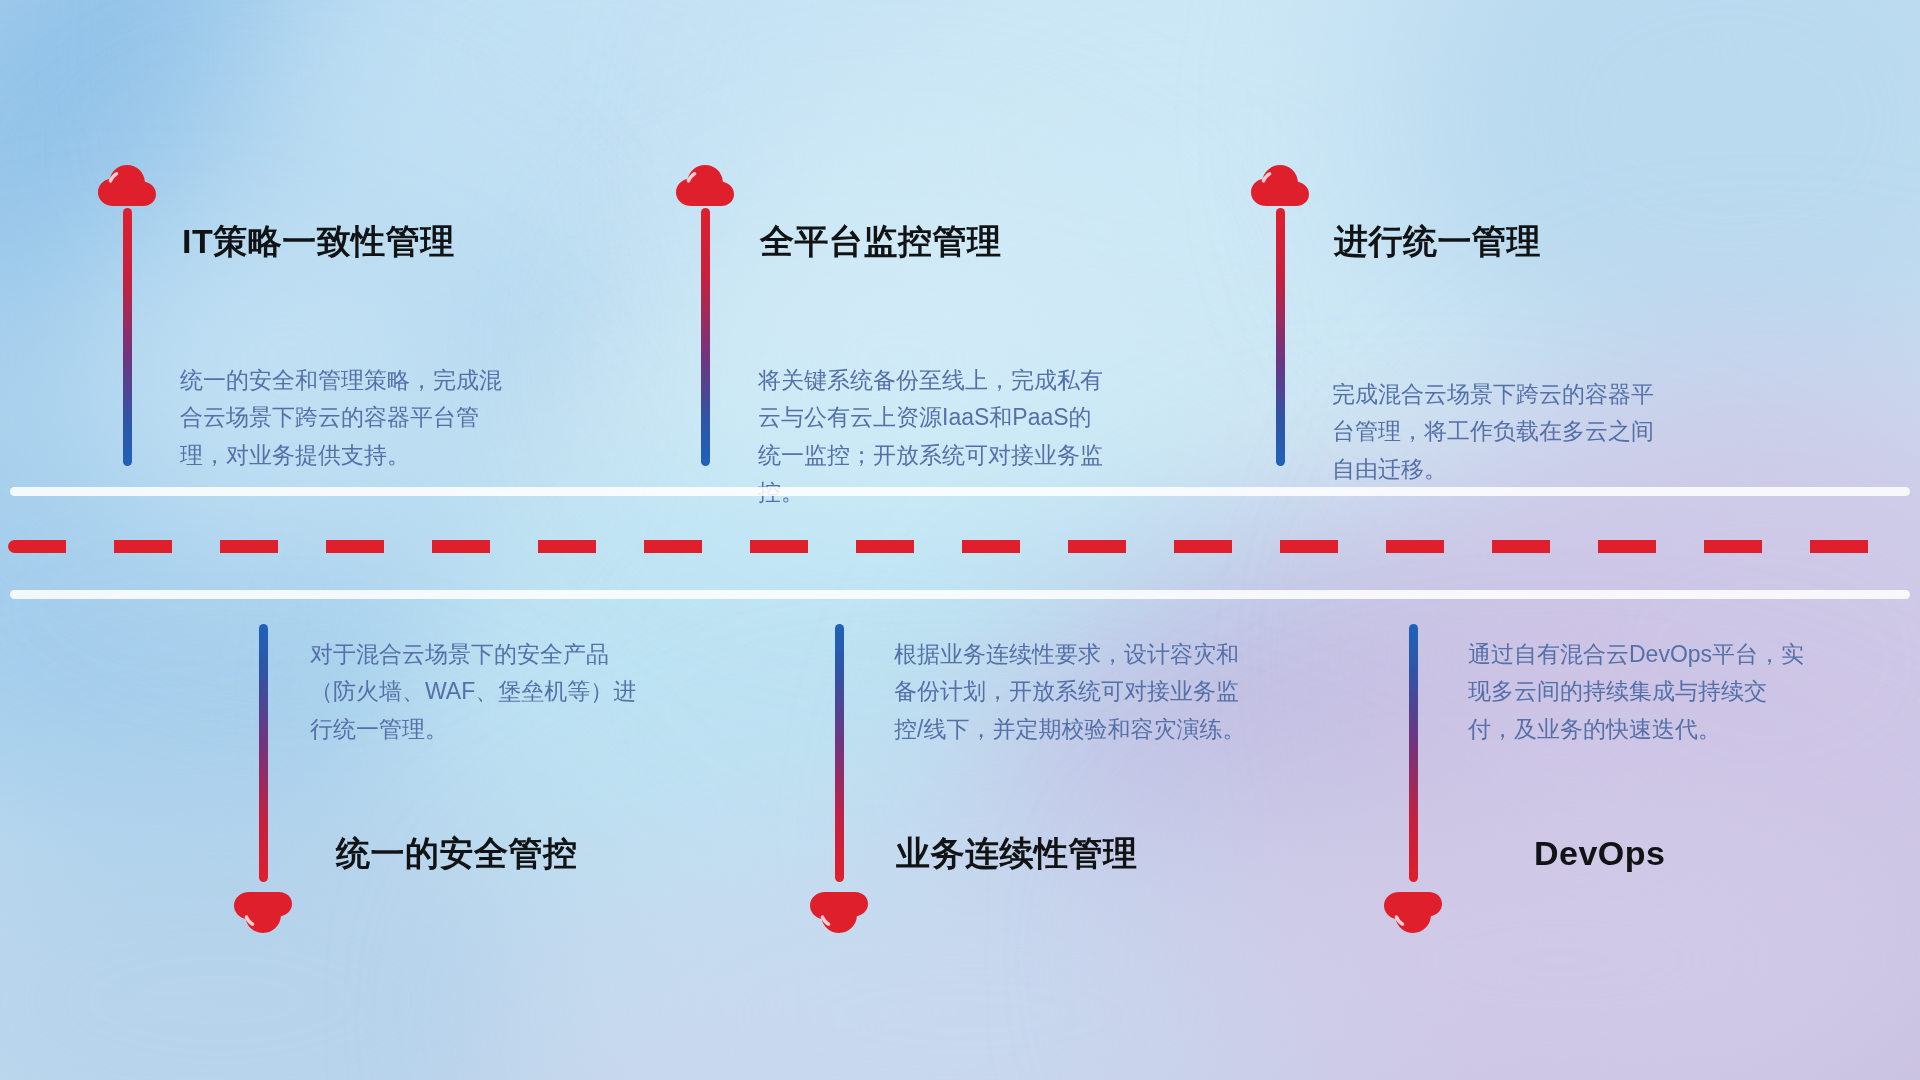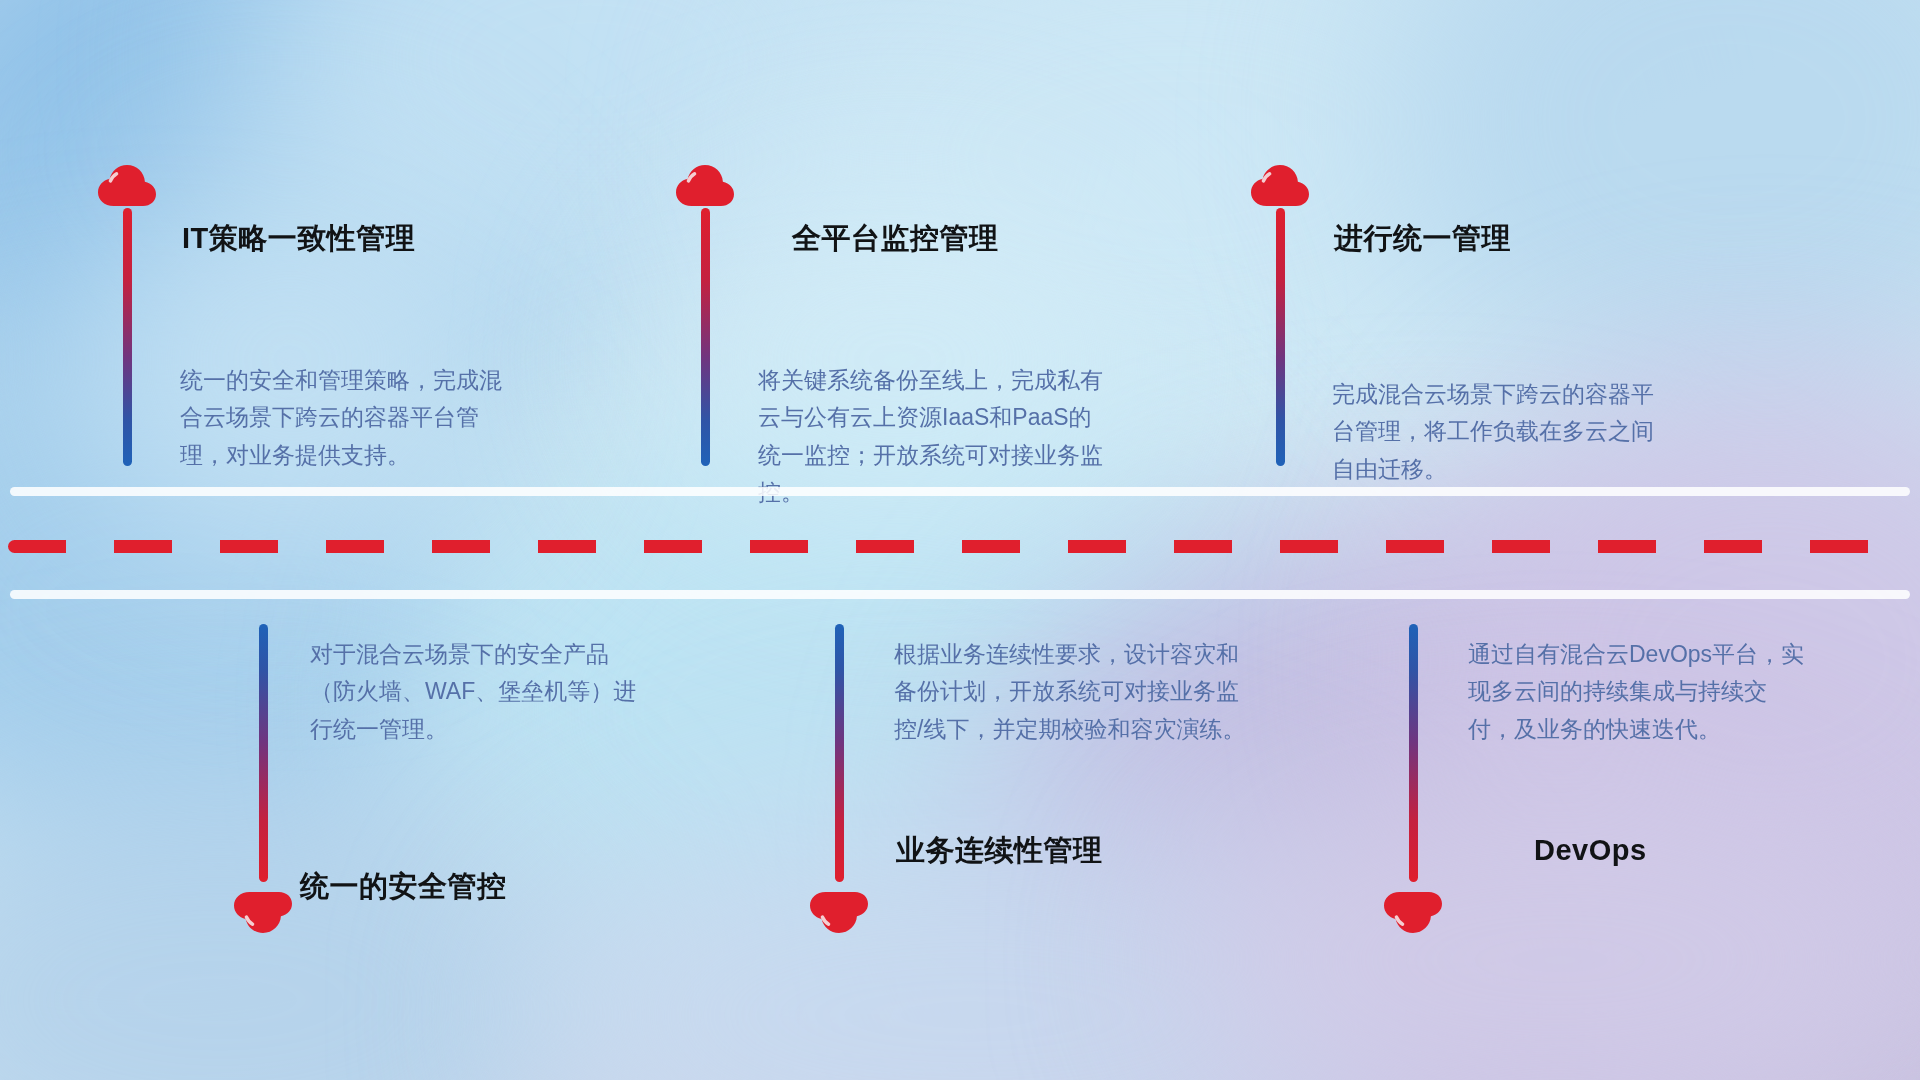--- a/index.html
+++ b/index.html
@@ -45,21 +45,21 @@
   .col{position:absolute;}
 
   .pin{position:absolute;width:9px;border-radius:5px;}
   .pin.down{background:linear-gradient(to bottom,#e01f2d 0%,#c42140 28%,#70357f 58%,#3054a6 82%,#1f62b8 100%);}
   .pin.up{background:linear-gradient(to bottom,#1f62b8 0%,#3054a6 18%,#70357f 46%,#c42140 76%,#e01f2d 100%);}
 
   .cloud{position:absolute;width:62px;height:48px;}
   .cloud svg{display:block;width:100%;height:100%;}
   .cloud.flip{transform:scaleY(-1);}
 
-  .heading{position:absolute;color:#111315;font-weight:700;font-size:29px;
+  .heading{position:absolute;color:#111315;font-weight:700;font-size:34px;
     letter-spacing:.5px;white-space:nowrap;line-height:1;}
   .body{position:absolute;color:#5570a8;font-size:23px;line-height:1.62;
     width:340px;font-weight:400;}
   .body.w-wide{width:352px;}
 </style>
 </head>
 <body>
 
 <div id="bg">
   <div class="base"></div>
@@ -93,21 +93,21 @@
   </div>
 
   <div class="col">
     <div class="cloud" style="left:674px;top:160px;">
       <svg viewBox="0 0 62 48" xmlns="http://www.w3.org/2000/svg">
         <path d="M17.5 46C8.4 46 2 39.9 2 32.4c0-6.7 4.9-12.2 11.6-13.3C15.4 11 22.5 5 31 5c9.6 0 17.4 7.4 17.9 16.7C55.6 23 60 28 60 34.2 60 41 54.3 46 47 46Z" fill="#e01f2d"></path>
         <path d="M20.6 13.8c-2.9 1.7-5 4.2-6.2 7.2" stroke="#f5ced2" stroke-width="3.4" stroke-linecap="round" fill="none"></path>
       </svg>
     </div>
     <div class="pin down" style="left:701px;top:208px;height:258px;"></div>
-    <div class="heading" style="left:760px;top:224px;margin-left:32px;">全平台监控管理</div>
+    <div class="heading" style="left:760px;top:224px;">全平台监控管理</div>
     <div class="body w-wide" style="left:758px;top:362px;">将关键系统备份至线上，完成私有云与公有云上资源IaaS和PaaS的统一监控；开放系统可对接业务监控。</div>
   </div>
 
   <div class="col">
     <div class="cloud" style="left:1249px;top:160px;">
       <svg viewBox="0 0 62 48" xmlns="http://www.w3.org/2000/svg">
         <path d="M17.5 46C8.4 46 2 39.9 2 32.4c0-6.7 4.9-12.2 11.6-13.3C15.4 11 22.5 5 31 5c9.6 0 17.4 7.4 17.9 16.7C55.6 23 60 28 60 34.2 60 41 54.3 46 47 46Z" fill="#e01f2d"></path>
         <path d="M20.6 13.8c-2.9 1.7-5 4.2-6.2 7.2" stroke="#f5ced2" stroke-width="3.4" stroke-linecap="round" fill="none"></path>
       </svg>
     </div>
@@ -116,21 +116,21 @@
     <div class="body" style="left:1332px;top:376px;">完成混合云场景下跨云的容器平台管理，将工作负载在多云之间自由迁移。</div>
   </div>
 
   <div class="divider d-top"></div>
   <div class="dashed"></div>
   <div class="divider d-bot"></div>
 
   <div class="col">
     <div class="pin up" style="left:259px;top:624px;height:258px;"></div>
     <div class="body" style="left:310px;top:636px;">对于混合云场景下的安全产品（防火墙、WAF、堡垒机等）进行统一管理。</div>
-    <div class="heading" style="left:300px;top:836px;margin-top:36px;">统一的安全管控</div>
+    <div class="heading" style="left:336px;top:836px;">统一的安全管控</div>
     <div class="cloud flip" style="left:232px;top:890px;">
       <svg viewBox="0 0 62 48" xmlns="http://www.w3.org/2000/svg">
         <path d="M17.5 46C8.4 46 2 39.9 2 32.4c0-6.7 4.9-12.2 11.6-13.3C15.4 11 22.5 5 31 5c9.6 0 17.4 7.4 17.9 16.7C55.6 23 60 28 60 34.2 60 41 54.3 46 47 46Z" fill="#e01f2d"></path>
         <path d="M20.6 13.8c-2.9 1.7-5 4.2-6.2 7.2" stroke="#f5ced2" stroke-width="3.4" stroke-linecap="round" fill="none"></path>
       </svg>
     </div>
   </div>
 
   <div class="col">
     <div class="pin up" style="left:835px;top:624px;height:258px;"></div>

